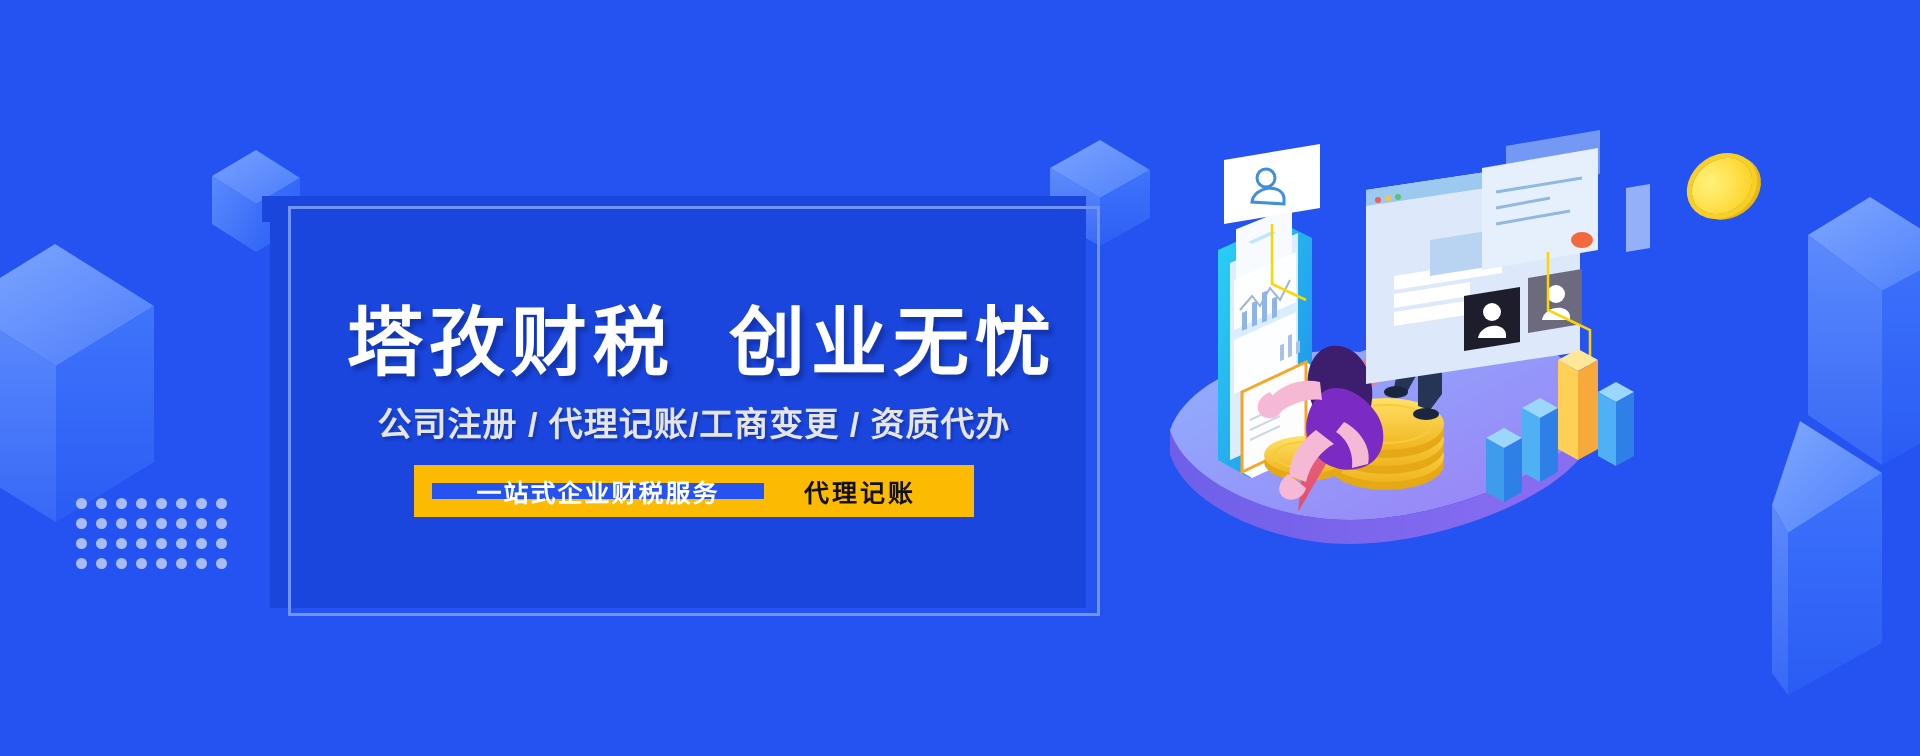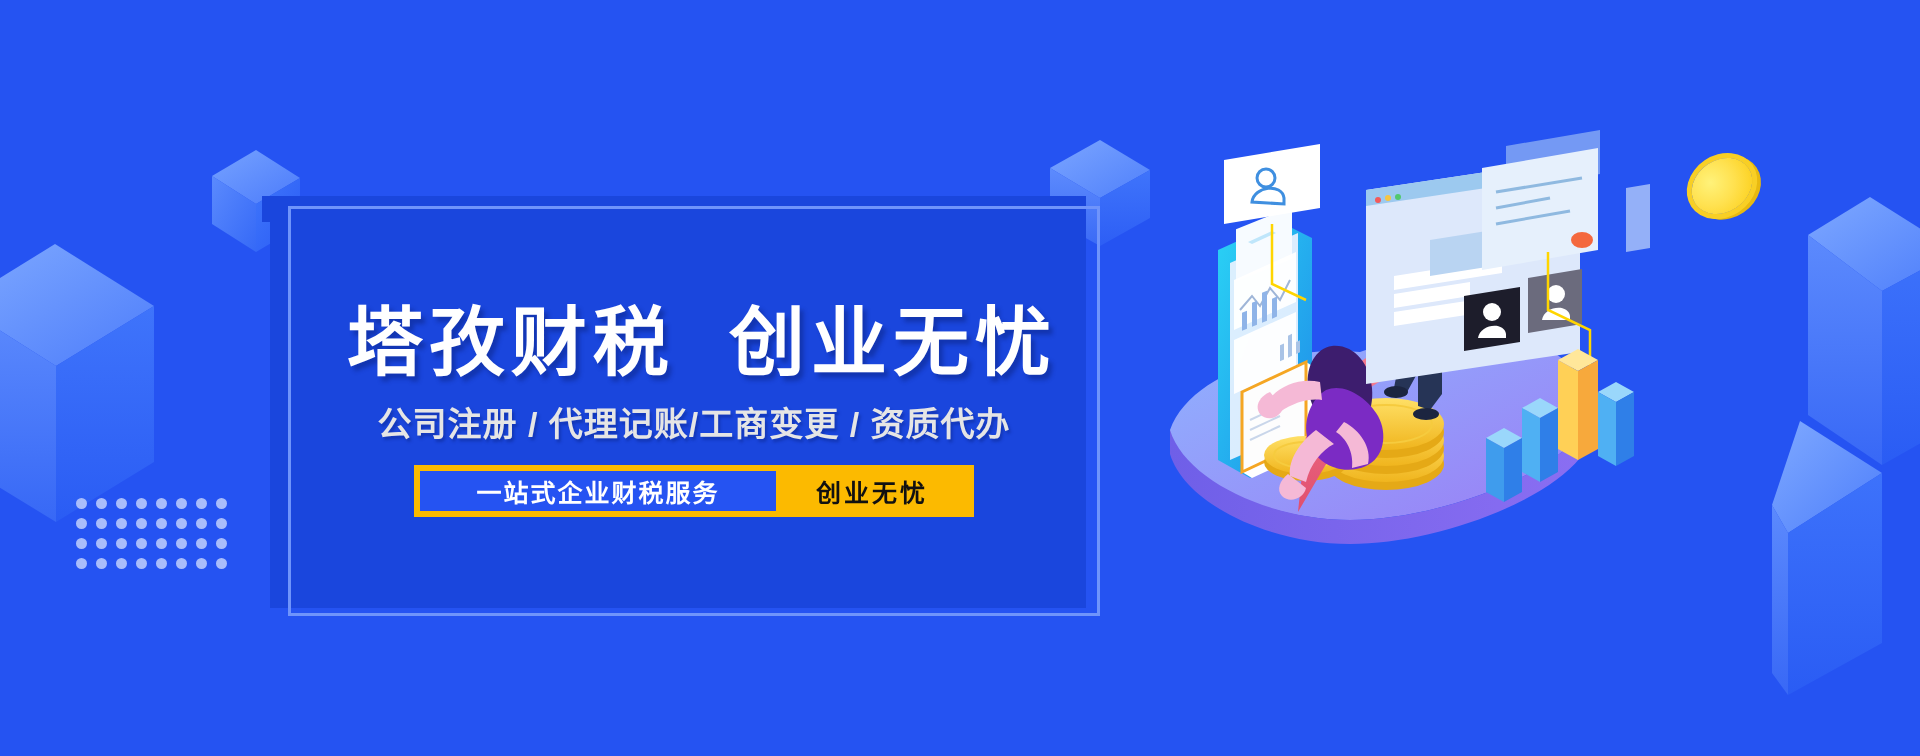--- a/index.html
+++ b/index.html
@@ -124,21 +124,21 @@
     white-space: pre;
     text-shadow: 2px 3px 3px rgba(8, 30, 120, .4);
     margin: 0 0 24px 0;
   }
 
   
   .cta {
     display: flex;
     align-items: stretch;
     background: #fcba00;
-    padding: 6px;
+    padding: 18px;
     height: 52px;
     box-sizing: border-box;
     width: 560px;
   }
   .cta-left {
     flex: 1 1 auto;
     background: #2553f2;
     display: flex;
     align-items: center;
     justify-content: center;
@@ -512,18 +512,18 @@
   <div class="frame-inner"></div>
 
   <div class="text-block">
 
     <h1 class="headline">塔孜财税  创业无忧</h1>
 
     <div class="subline">公司注册 / 代理记账/工商变更 / 资质代办</div>
 
     <div class="cta">
       <div class="cta-left">一站式企业财税服务</div>
-      <div class="cta-right">创业无忧</div>
+      <div class="cta-right">代理记账</div>
     </div>
 
   </div>
 
 </div>
 
 </body></html>

